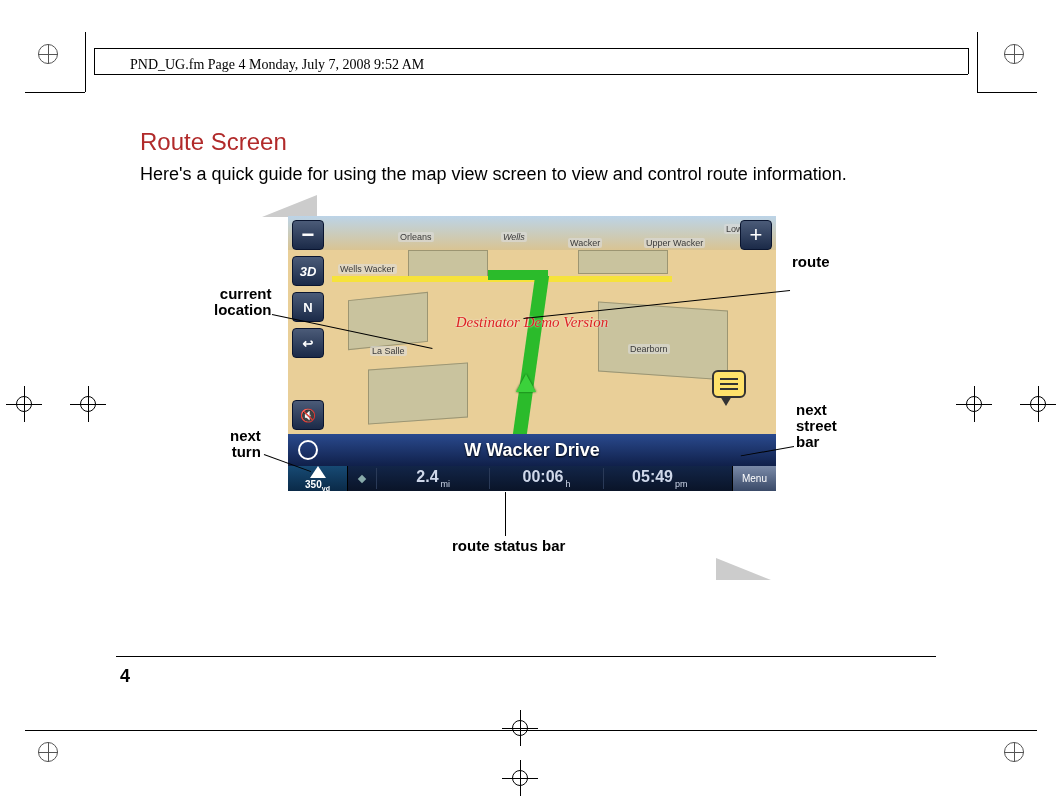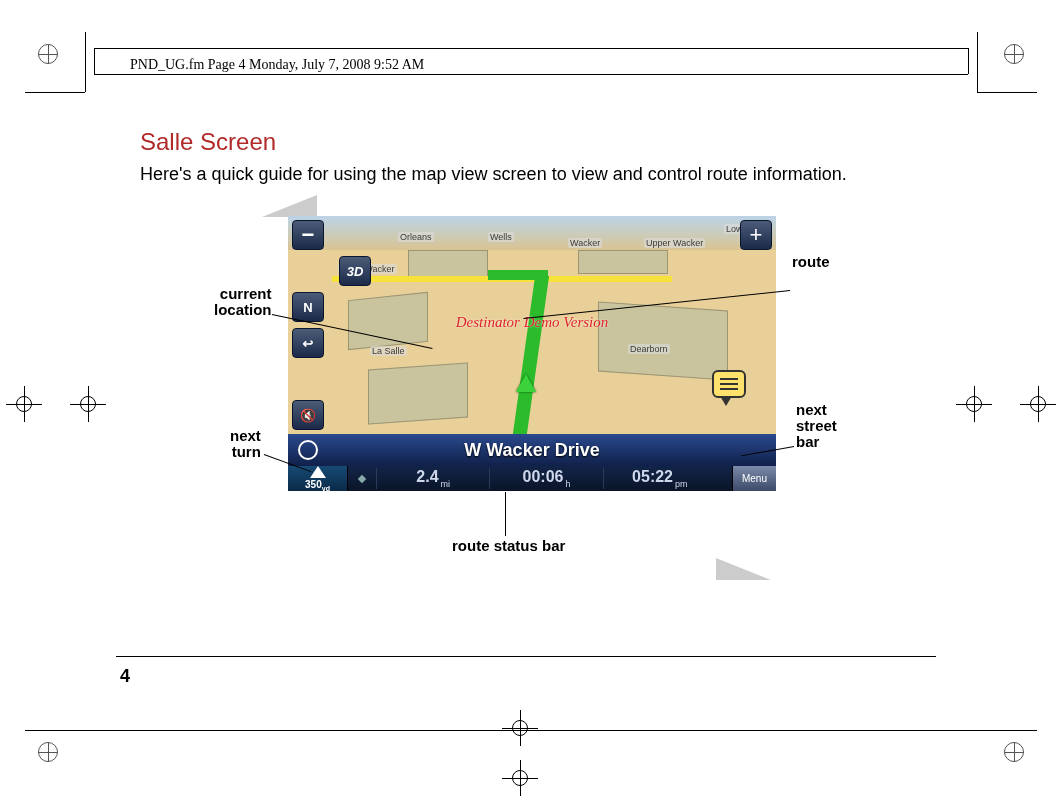--- a/index.html
+++ b/index.html
@@ -235,21 +235,21 @@
 <div class="thin-line-v" style="left:968px; top:48px; height:26px;"></div>
 <div class="thin-line-h" style="left:25px; top:730px; width:1012px;"></div>
 
 <div class="thin-line-h" style="left:25px;top:92px;width:60px;"></div>
 <div class="thin-line-v" style="left:85px;top:32px;height:60px;"></div>
 <div class="thin-line-h" style="left:977px;top:92px;width:60px;"></div>
 <div class="thin-line-v" style="left:977px;top:32px;height:60px;"></div>
 
 <div class="header-text">PND_UG.fm  Page 4  Monday, July 7, 2008  9:52 AM</div>
 
-<h1 class="heading">Salle Screen</h1>
+<h1 class="heading">Route Screen</h1>
 <p class="intro">Here's a quick guide for using the map view screen to view and control route information.</p>
 
 <div class="tri1"></div>
 <div class="tri2"></div>
 
 <div class="figure-wrap">
 
   <div class="map-area">
     <div class="sky"></div>
 
@@ -260,32 +260,32 @@
     <div class="block3d" style="left:290px;top:34px;width:90px;height:24px;"></div>
 
     <div class="dest-line" style="left:44px;top:60px;width:340px;height:6px;"></div>
 
     <div class="route-line" style="left:236px;top:60px;width:14px;height:158px;transform:skewX(-8deg)"></div>
     <div class="route-line" style="left:200px;top:54px;width:60px;height:10px;"></div>
 
     <div class="loc-arrow" style="left:228px;top:158px;"></div>
 
     <span class="street-label" style="left:110px;top:16px;">Orleans</span>
-    <span class="street-label" style="left:200px;top:16px;">Wells</span>
+    <span class="street-label" style="left:213px;top:16px;font-style:italic;">Wells</span>
     <span class="street-label" style="left:280px;top:22px;">Wacker</span>
     <span class="street-label" style="left:356px;top:22px;">Upper Wacker</span>
     <span class="street-label" style="left:436px;top:8px;">Lower Wa</span>
     <span class="street-label" style="left:50px;top:48px;">Wells Wacker</span>
     <span class="street-label" style="left:82px;top:130px;">La Salle</span>
     <span class="street-label" style="left:340px;top:128px;">Dearborn</span>
 
     <div class="demo-text">Destinator Demo Version</div>
 
     <div class="sidebtn" style="top:4px;font-size:22px;">−</div>
-    <div class="sidebtn" style="top:40px;font-style:italic;margin-left:47px;">3D</div>
+    <div class="sidebtn" style="top:40px;font-style:italic;">3D</div>
     <div class="sidebtn" style="top:76px;">
       <span style="position:relative;">N</span>
     </div>
     <div class="sidebtn" style="top:112px;">↩</div>
     <div class="sidebtn" style="top:184px;">🔇</div>
 
     <div class="zoom-plus">+</div>
 
     <div class="info-bubble">
       <div class="lines">
@@ -318,21 +318,21 @@
           <rect x="5" y="5" width="6" height="6" fill="#8aa" transform="rotate(45 8 8)"></rect>
         </svg>
     </div>
     <div class="status-seg">
       <span>2.4</span><sub>mi</sub>
     </div>
     <div class="status-seg">
       <span>00:06</span><sub>h</sub>
     </div>
     <div class="status-seg">
-      <span>05:22</span><sub>pm</sub>
+      <span>05:49</span><sub>pm</sub>
     </div>
     <div class="menu-btn">Menu</div>
   </div>
 </div>
 
 <div class="callout" style="left:214px;top:286px;text-align:right;white-space:pre;">current
 location</div>
 <div class="callout-line" style="left:272px;top:314px;width:164px;transform:rotate(12deg);transform-origin:left center;"></div>
 
 <div class="callout" style="left:230px;top:428px;text-align:right;white-space:pre;">next

